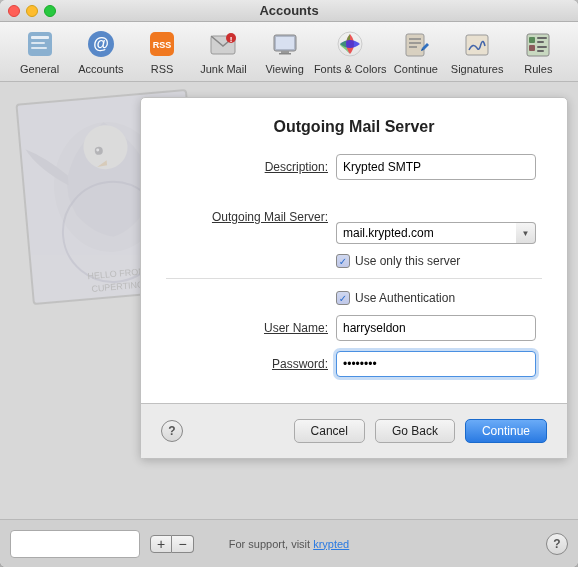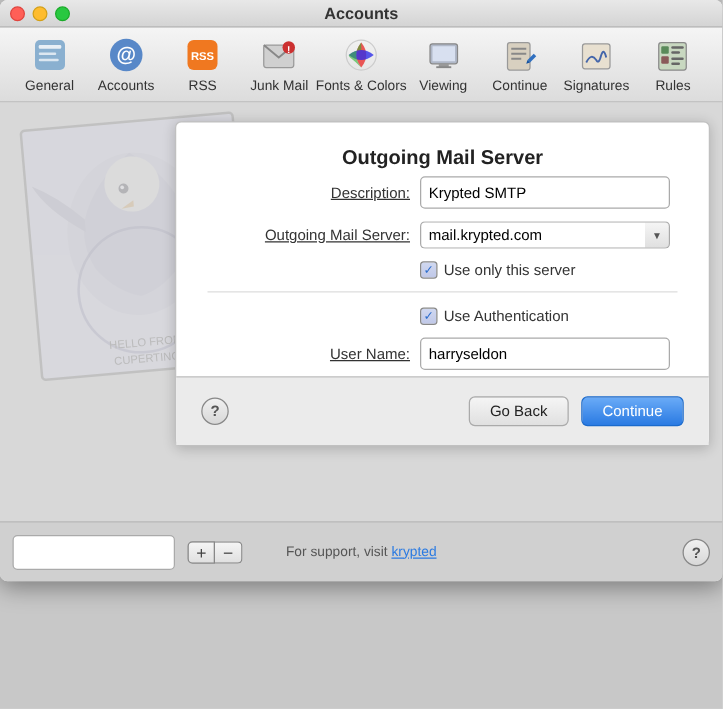--- a/index.html
+++ b/index.html
@@ -8,21 +8,21 @@
       width: 578px;
       height: 567px;
       background: #c8c8c8;
       font-family: -apple-system, 'Lucida Grande', sans-serif;
       font-size: 13px;
       overflow: hidden;
     }
 
     .window {
       width: 578px;
-      height: 465px;
+      height: 567px;
       background: #ebebeb;
       border-radius: 6px;
       box-shadow: 0 4px 20px rgba(0,0,0,0.4);
       display: flex;
       flex-direction: column;
       overflow: hidden;
     }
 
     
     .titlebar {
@@ -139,21 +139,21 @@
       border: 1px solid #c0c0c0;
       border-radius: 5px;
       box-shadow: 0 2px 10px rgba(0,0,0,0.2);
       padding: 20px 25px;
     }
 
     .panel-title {
       font-size: 16px;
       font-weight: bold;
       color: #222;
-      margin-bottom: 5px;
+      margin-bottom: 18px;
       text-align: center;
     }
 
     .form-row {
       display: flex;
       align-items: center;
       margin-bottom: 10px;
     }
 
     .form-label {
@@ -183,20 +183,21 @@
       border-color: #4a90e2;
       box-shadow: 0 0 0 3px rgba(74,144,226,0.3);
     }
 
     .select-wrapper {
       display: flex;
       align-items: flex-end;
       gap: 0;
       flex: 1;
       max-width: 200px;
+      margin-top: 32px;
     }
 
     .form-select-display {
       height: 22px;
       border: 1px solid #aaa;
       border-radius: 4px 0 0 4px;
       background: white;
       padding: 0 6px;
       font-size: 12px;
       flex: 1;
@@ -451,39 +452,39 @@
           <circle cx="22" cy="8" r="5" fill="#cc3030"></circle>
           <text x="22" y="12" text-anchor="middle" fill="white" font-size="8" font-weight="bold">!</text>
         </svg>
       </div>
       <span class="tb-label">Junk Mail</span>
     </div>
 
     <div class="toolbar-item">
       <div class="tb-icon">
         <svg width="28" height="28" viewBox="0 0 28 28">
+          <rect x="3" y="5" width="22" height="16" rx="2" fill="#b0b8c8" stroke="#888" stroke-width="1"></rect>
+          <rect x="5" y="7" width="18" height="12" fill="#d8e0f0"></rect>
+          <rect x="10" y="21" width="8" height="3" fill="#999"></rect>
+          <rect x="8" y="23" width="12" height="1.5" fill="#888"></rect>
+        </svg>
+      </div>
+      <span class="tb-label">Viewing</span>
+    </div>
+
+    <div class="toolbar-item">
+      <div class="tb-icon">
+        <svg width="28" height="28" viewBox="0 0 28 28">
           <circle cx="14" cy="14" r="12" fill="none" stroke="#ccc" stroke-width="1"></circle>
           <path d="M14 4 Q18 9 18 14 Q18 19 14 24 Q10 19 10 14 Q10 9 14 4Z" fill="#e83030" opacity="0.8"></path>
           <path d="M4 14 Q9 10 14 10 Q19 10 24 14 Q19 18 14 18 Q9 18 4 14Z" fill="#3030e8" opacity="0.8"></path>
           <path d="M14 4 Q10 9 10 14 Q10 19 14 24 Q9 19 5 16 Q4 15 4 14 Q9 10 14 10Z" fill="#30b030" opacity="0.6"></path>
         </svg>
       </div>
       <span class="tb-label">Fonts &amp; Colors</span>
-    </div>
-
-    <div class="toolbar-item">
-      <div class="tb-icon">
-        <svg width="28" height="28" viewBox="0 0 28 28">
-          <rect x="3" y="5" width="22" height="16" rx="2" fill="#b0b8c8" stroke="#888" stroke-width="1"></rect>
-          <rect x="5" y="7" width="18" height="12" fill="#d8e0f0"></rect>
-          <rect x="10" y="21" width="8" height="3" fill="#999"></rect>
-          <rect x="8" y="23" width="12" height="1.5" fill="#888"></rect>
-        </svg>
-      </div>
-      <span class="tb-label">Viewing</span>
     </div>
 
     <div class="toolbar-item">
       <div class="tb-icon">
         <svg width="28" height="28" viewBox="0 0 28 28">
           <rect x="4" y="4" width="18" height="22" rx="2" fill="#d8d0c0" stroke="#999" stroke-width="1"></rect>
           <line x1="7" y1="9" x2="19" y2="9" stroke="#888" stroke-width="1.5"></line>
           <line x1="7" y1="13" x2="19" y2="13" stroke="#888" stroke-width="1.5"></line>
           <line x1="7" y1="17" x2="15" y2="17" stroke="#888" stroke-width="1.5"></line>
           <path d="M20 18 L25 13 L27 15 L22 20Z" fill="#3070c0"></path>
@@ -600,20 +601,21 @@
       <div class="form-row">
         <span class="form-label">Password:</span>
         <input type="password" class="form-input active" value="password" style="">
       </div>
 
       <div class="button-row">
         <div class="help-btn">
           <span>?</span>
         </div>
         <div class="btn-group">
+          <button class="btn">Cancel</button>
           <button class="btn">Go Back</button>
           <button class="btn btn-primary">Continue</button>
         </div>
       </div>
     </div>
   </div>
 
   <div class="bottom-bar">
     <div class="account-list-area"></div>
     <div class="add-remove-btns">

